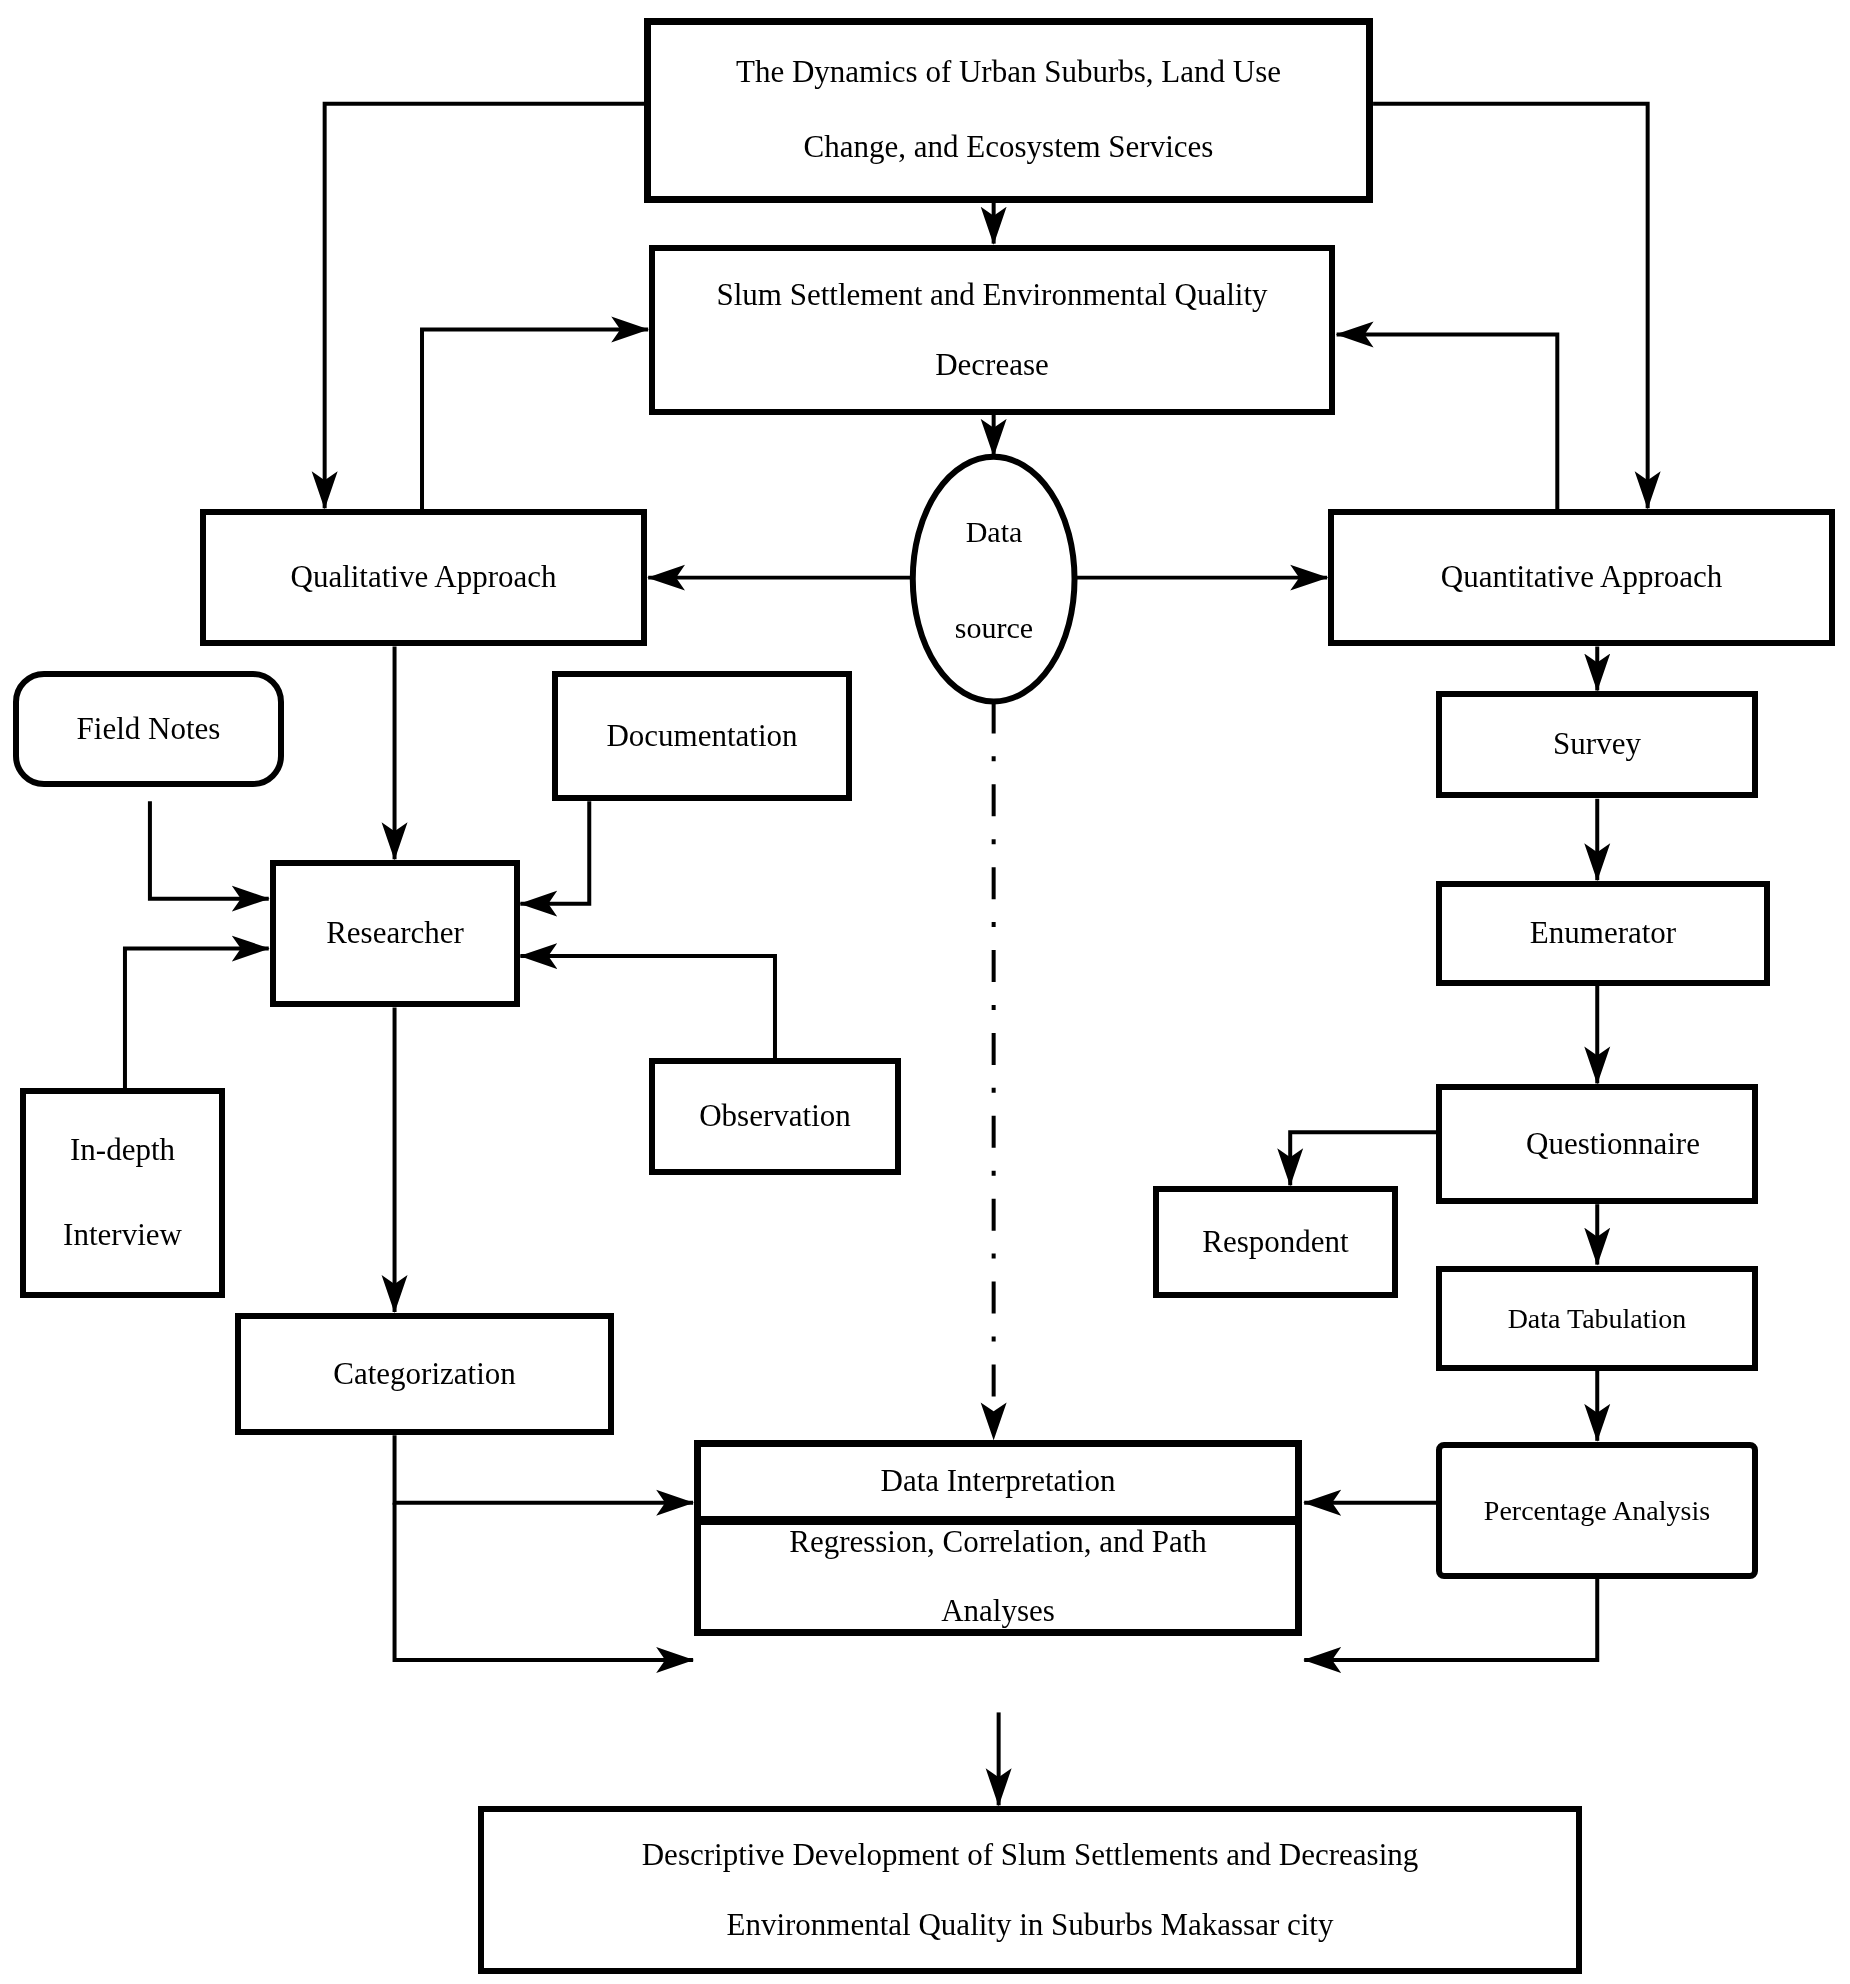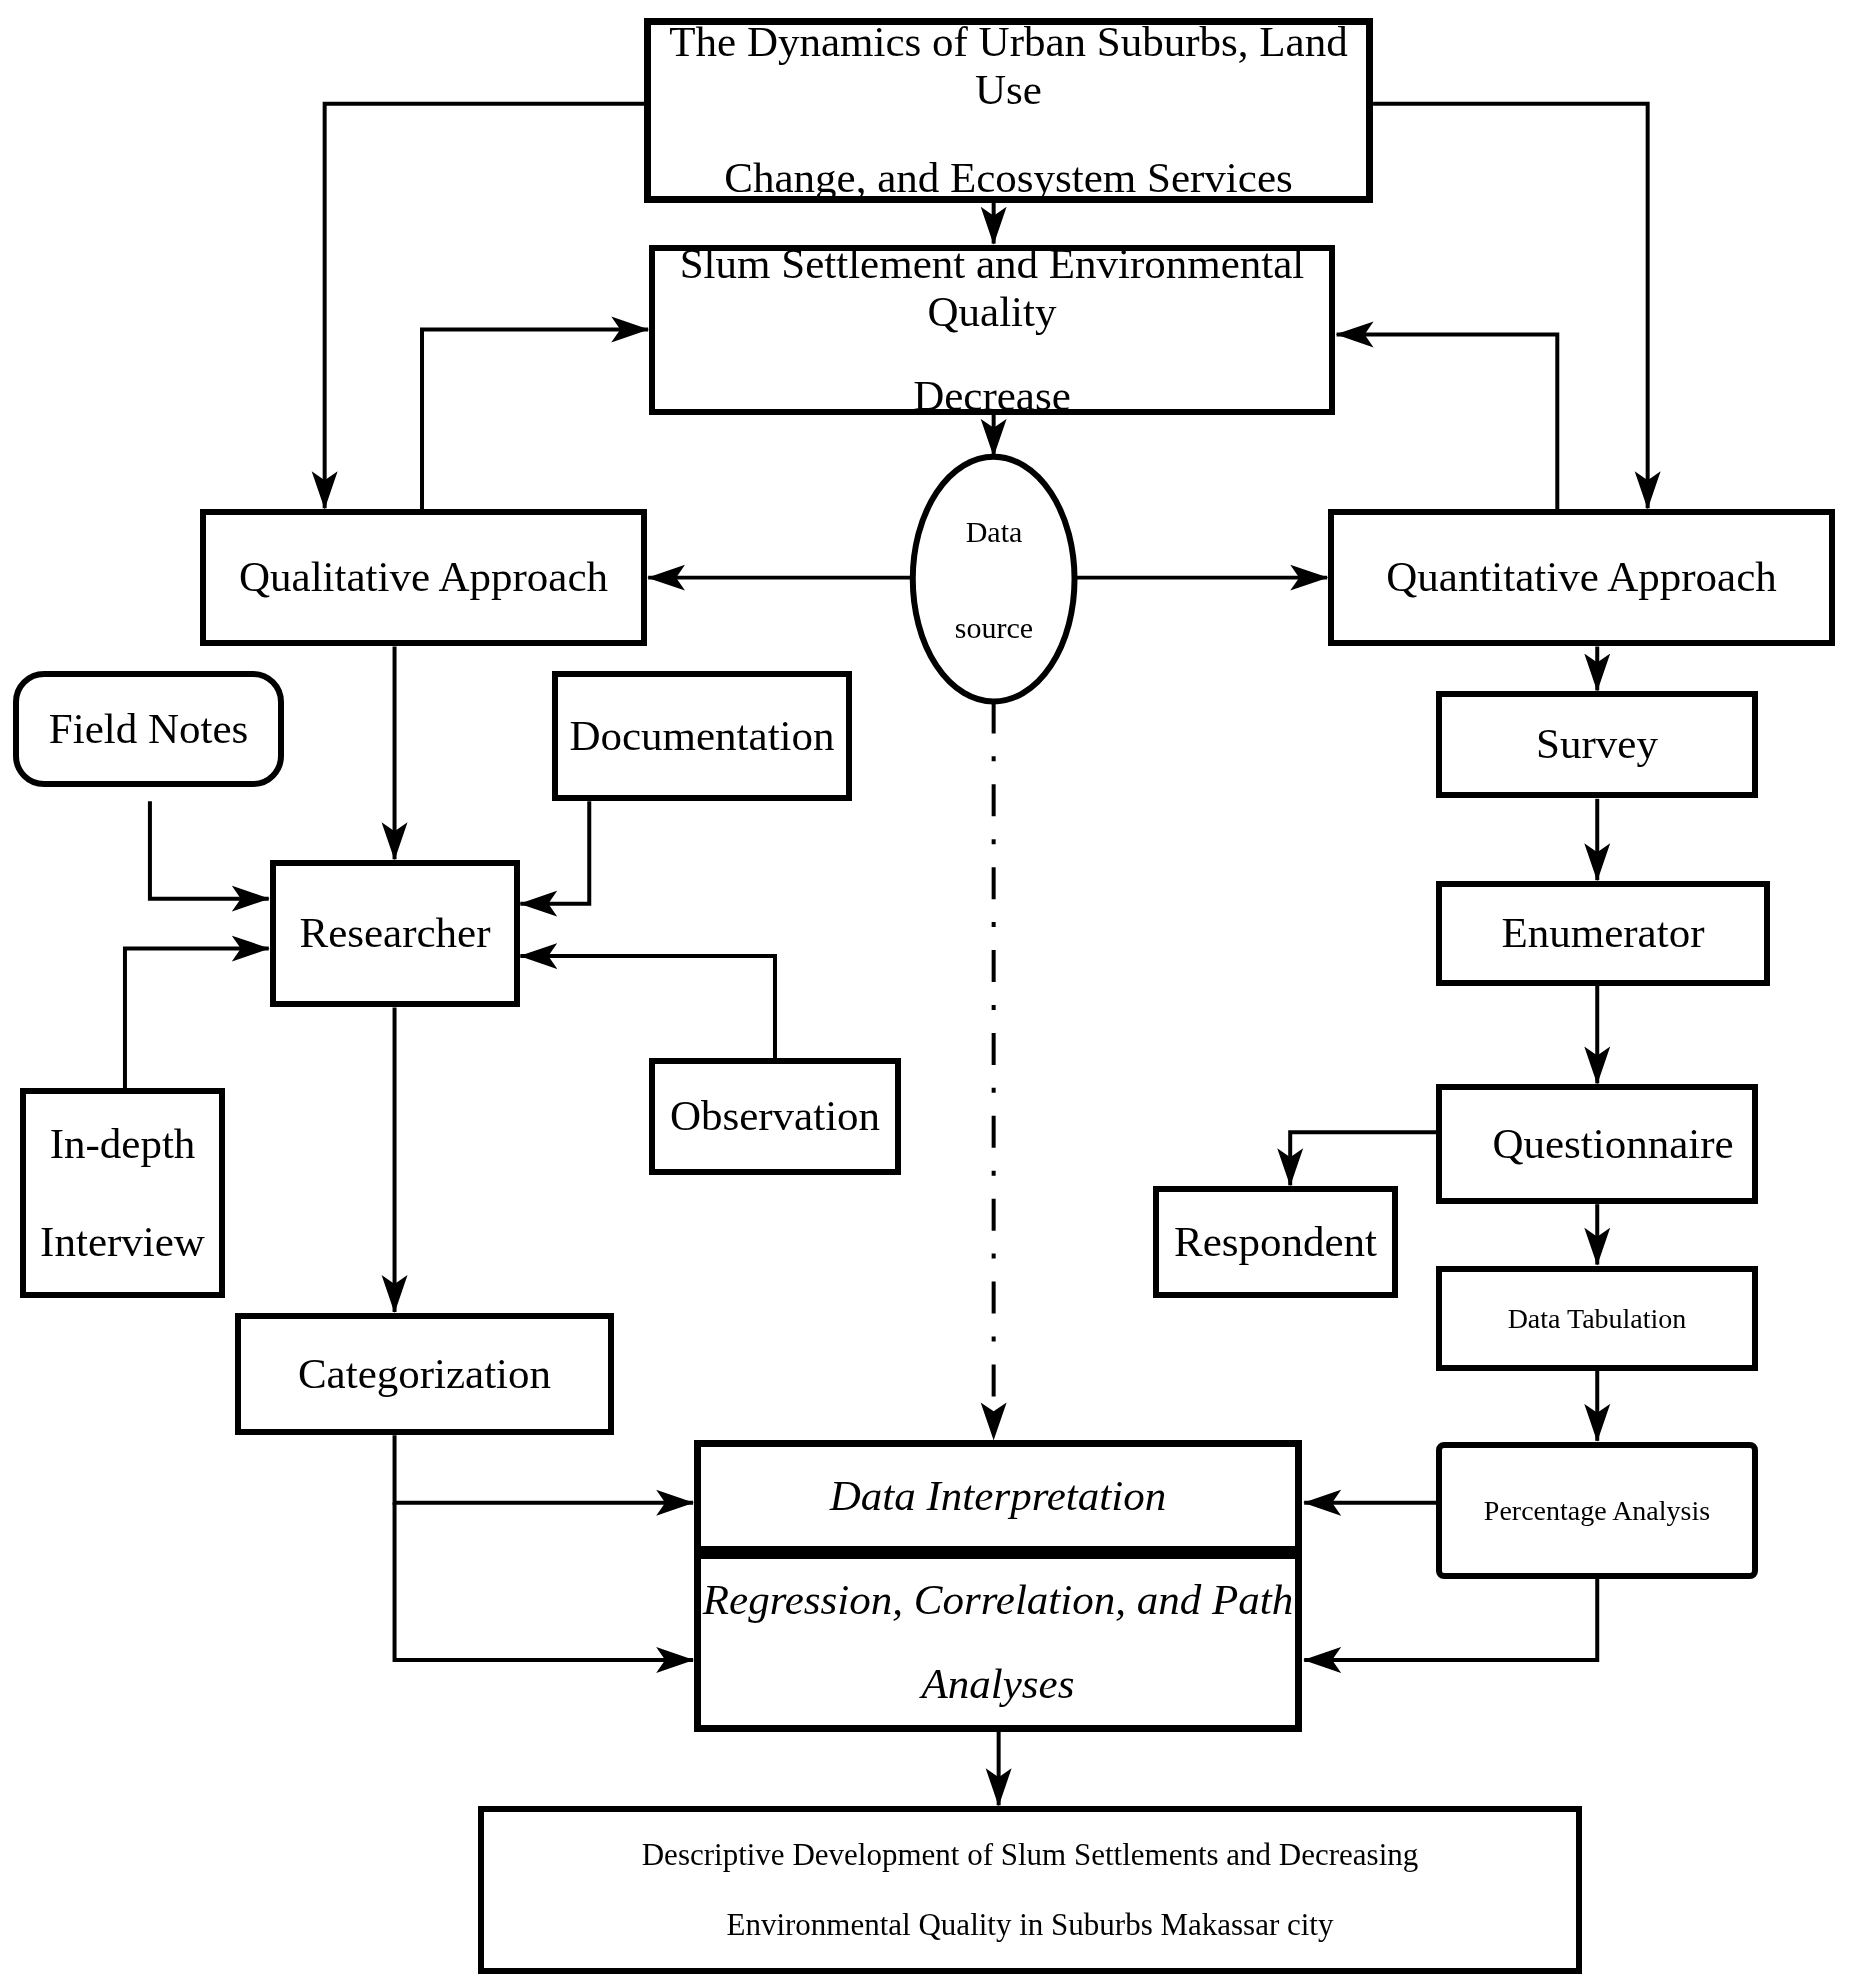--- a/index.html
+++ b/index.html
@@ -16,21 +16,21 @@
     position:absolute;
     box-sizing:border-box;
     border:6px solid #000;
     background:#fff;
     display:flex;
     flex-direction:column;
     align-items:center;
     justify-content:center;
     text-align:center;
     row-gap:40px;
-    font-size:43px;
+    font-size:31px;
     line-height:1.12;
     z-index:2;
   }
   .node .ln{display:block;}
   .ellipse-label{
     position:absolute;
     display:flex;flex-direction:column;align-items:center;justify-content:center;
     row-gap:62px;text-align:center;font-size:30px;z-index:2;background:transparent;
   }
   .group{padding:0;row-gap:0;}
@@ -150,21 +150,21 @@
   </div>
 
   <div class="node small" style="left:1436px;top:1266px;width:322px;height:105px;">
     <span class="ln">Data Tabulation</span>
   </div>
 
   <div class="node small" style="left:1436px;top:1442px;width:322px;height:137px;border-radius:8px;">
     <span class="ln">Percentage Analysis</span>
   </div>
 
-  <div class="node group" style="left:694px;top:1440px;width:608px;height:292px;border-width:7px;font-style:italic;">
+  <div class="node group" style="left:694px;top:1440px;width:608px;height:196px;border-width:7px;">
     <div class="section" style="height:99px;">
       <span class="ln">Data Interpretation</span>
     </div>
     <div class="divider"></div>
     <div class="section" style="flex:1;">
       <span class="ln">Regression, Correlation, and Path</span>
       <span class="ln">Analyses</span>
     </div>
   </div>
 

